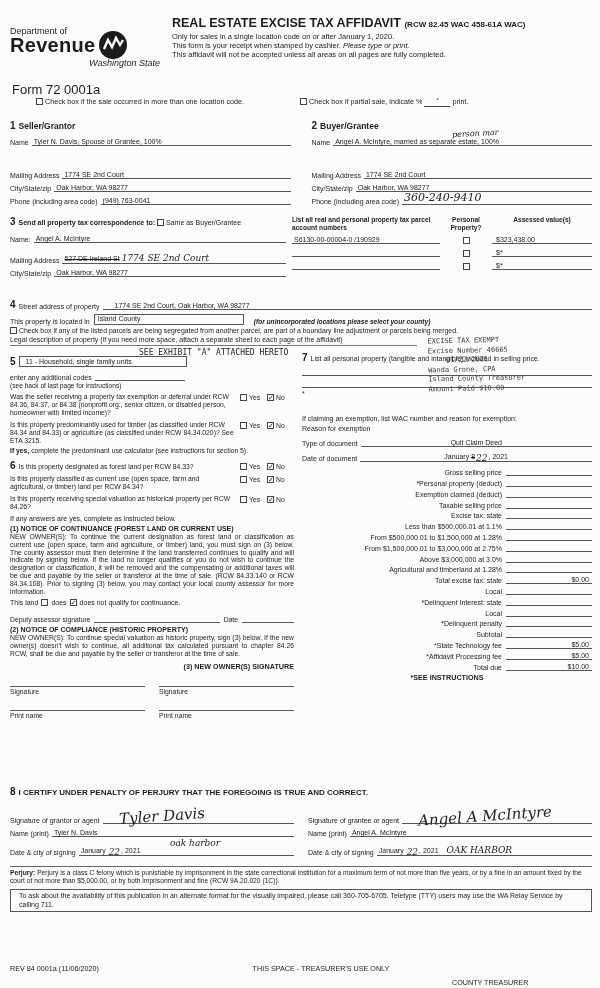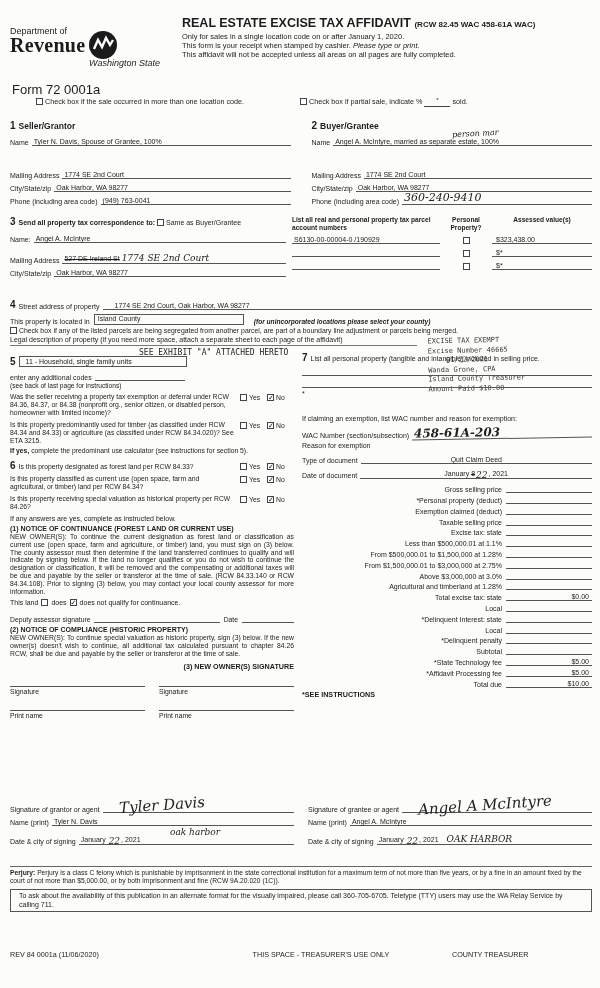--- a/index.html
+++ b/index.html
@@ -14,26 +14,26 @@
   .frow { display:flex; align-items:flex-end; height:13px; }
   .flbl { white-space:nowrap; padding-right:3px; }
   .fval { flex:1; border-bottom:1px solid #555; padding:0 2px; white-space:nowrap; overflow:visible; }
   .hand { font-family:"DejaVu Serif", serif; font-style:italic; color:#222; }
   .mono { font-family:"DejaVu Sans Mono", monospace; }
   .struck { text-decoration:line-through; }
 
   #logo-block { position:absolute; left:10px; top:26px; width:175px; }
   .logo-row { display:flex; align-items:flex-start; }
   .dept { font-size:9px; }
-  .rev { font-size:20px; font-weight:bold; letter-spacing:.3px; margin-top:-2px;font-family:Liberation Serif, serif; }
+  .rev { font-size:20px; font-weight:bold; letter-spacing:.3px; margin-top:-2px; }
   .logo-mark { margin-left:3px; margin-top:4px; }
   .state { font-size:9px; font-style:italic; width:150px; text-align:right; margin-top:-2px; }
   #form-no { position:absolute; left:12px; top:82px; font-size:13px; }
 
-  #title-block { position:absolute; left:182px; top:16px; width:414px; }
+  #title-block { position:absolute; left:172px; top:16px; width:414px; }
   .main-title { font-size:12.5px; font-weight:bold; line-height:14px; }
   .title-rcw { font-size:8px; font-weight:bold; }
   .tnote { font-size:7.5px; line-height:9px; }
 
   #top-cb { position:absolute; left:10px; top:97px; width:582px; display:flex; font-size:7.2px; }
   .tcb-l { width:290px; padding-left:26px; }
   .tcb-r { flex:1; }
   .pblank { display:inline-block; width:26px; border-bottom:1px solid #444; text-align:center; }
   .pstar { display:inline-block; font-size:6px; transform:translateY(-2px); }
   .own-note { padding-left:30px; margin-top:2px; }
@@ -104,36 +104,36 @@
            background-image:repeating-linear-gradient(to bottom, transparent, transparent 13px, #666 13px, #666 14px);
            font-size:9.5px; line-height:14px; padding:0 2px; }
   .docrow { display:flex; align-items:flex-end; height:13px; margin-top:2px; }
   .docval { text-align:center; }
   .dayhand { display:inline-block; font-size:9px; transform:translateY(2px); padding:0 1px; }
   .money { margin-top:4px; }
   .mrow { display:flex; align-items:flex-end; height:10.8px; font-size:7px; }
   .mlbl { flex:1; text-align:right; padding-right:4px; white-space:nowrap; }
   .mval { width:86px; border-bottom:1px solid #555; text-align:right; padding-right:3px; }
   .minnote { font-size:7.2px; font-weight:bold; text-align:center; margin-top:6px; }
-  .seeinstr { font-size:7.2px; font-weight:bold; text-align:left; margin-top:2px; }
+  .seeinstr { font-size:7.2px; font-weight:bold; text-align:center; margin-top:2px; }
 
   #sec8 { position:absolute; left:10px; top:786px; width:582px; }
   .s8head { font-size:8px; font-weight:bold; }
   .s8grid { display:flex; gap:14px; margin-top:3px; }
   .s8col { flex:1; position:relative; }
   .s8sigrow { display:flex; align-items:flex-end; height:24px; }
   .handsig { font-size:15px; line-height:14px; display:inline-block; transform:rotate(-4deg); margin-left:14px; white-space:nowrap; }
   .cityhand { position:absolute; left:160px; top:38px; font-size:9px; }
   .cityinline { font-size:9px; margin-left:8px; }
 
   #footer { position:absolute; left:10px; top:866px; width:582px; }
   .perjury { border-top:1px solid #666; padding-top:2px; font-size:6.7px; line-height:8px; }
   .altbox { border:1px solid #555; margin-top:4px; padding:2px 8px; font-size:7px; line-height:8.5px; }
   #bottomrow { position:absolute; left:10px; top:950px; width:582px; display:flex; align-items:center; font-size:7.2px; }
-  .br-l { width:180px; } .br-c { flex:1; text-align:center; } .br-r { width:140px; }
+  .br-l { width:180px; } .br-c { flex:1; text-align:center; } .br-r { width:140px;margin-top:28px; }
 </style>
 </head>
 <body>
 
 <div class="page">
 
   <div id="logo-block">
     <div class="logo-row">
       <div>
         <div class="dept">Department of</div>
@@ -160,21 +160,21 @@
   <div id="top-cb">
     <div class="tcb-l">
       <span class="cb"></span>
       <span>Check box if the sale occurred in more than one location code.</span>
     </div>
     <div class="tcb-r">
       <div>
         <span class="cb"></span>
         <span>Check box if partial sale, indicate %</span>
         <span class="pblank"><span class="pstar">*</span></span>
-        <span>sold.</span>
+        <span>print.</span>
       </div>
     </div>
   </div>
 
   <div id="sec12">
     <div class="half">
       <div class="sec-head"><span class="secnum">1</span><span>Seller/Grantor</span></div>
       <div class="frow">
           <span class="flbl">Name</span>
           <span class="fval">Tyler N. Davis, Spouse of Grantee, 100%</span>
@@ -393,24 +393,20 @@
       </div>
     </div>
 
     <div class="rcol">
 
       <div class="s7intro"><span class="secnum">7</span><span>List all personal property (tangible and intangible) included in selling price.</span></div>
       <div class="rule"></div>
       <div class="rule"></div>
       <div class="star7">*</div>
       <div class="exintro">If claiming an exemption, list WAC number and reason for exemption:</div>
-      <div class="wacrow">
-        <span class="flbl">WAC Number (section/subsection)</span>
-        <span class="fval hand wacval">458-61A-203</span>
-      </div>
       <div class="reasonlbl">Reason for exemption</div>
       <div class="docrow">
         <span class="flbl">Type of document</span>
         <span class="fval docval">Quit Claim Deed</span>
       </div>
       <div class="docrow">
         <span class="flbl">Date of document</span>
         <span class="fval docval"><span>January </span><span class="struck">8</span><span class="hand dayhand">22</span><span>, 2021</span></span>
       </div>
 
@@ -490,20 +486,21 @@
         <div class="mrow">
             <span class="mlbl">Total due</span>
             <span class="mval">$10.00</span>
           </div>
       </div>
       <div class="seeinstr">*SEE INSTRUCTIONS</div>
     </div>
   </div>
 
   <div id="sec8">
+    <div class="s8head"><span class="secn secnum">8</span><span>I CERTIFY UNDER PENALTY OF PERJURY THAT THE FOREGOING IS TRUE AND CORRECT.</span></div>
     <div class="s8grid">
       <div class="s8col">
         <div class="s8sigrow">
           <span class="flbl">Signature of grantor or agent</span>
           <span class="fval"><span class="hand handsig">Tyler Davis</span></span>
         </div>
         <div class="frow">
             <span class="flbl">Name (print)</span>
             <span class="fval">Tyler N. Davis</span>
           </div>

